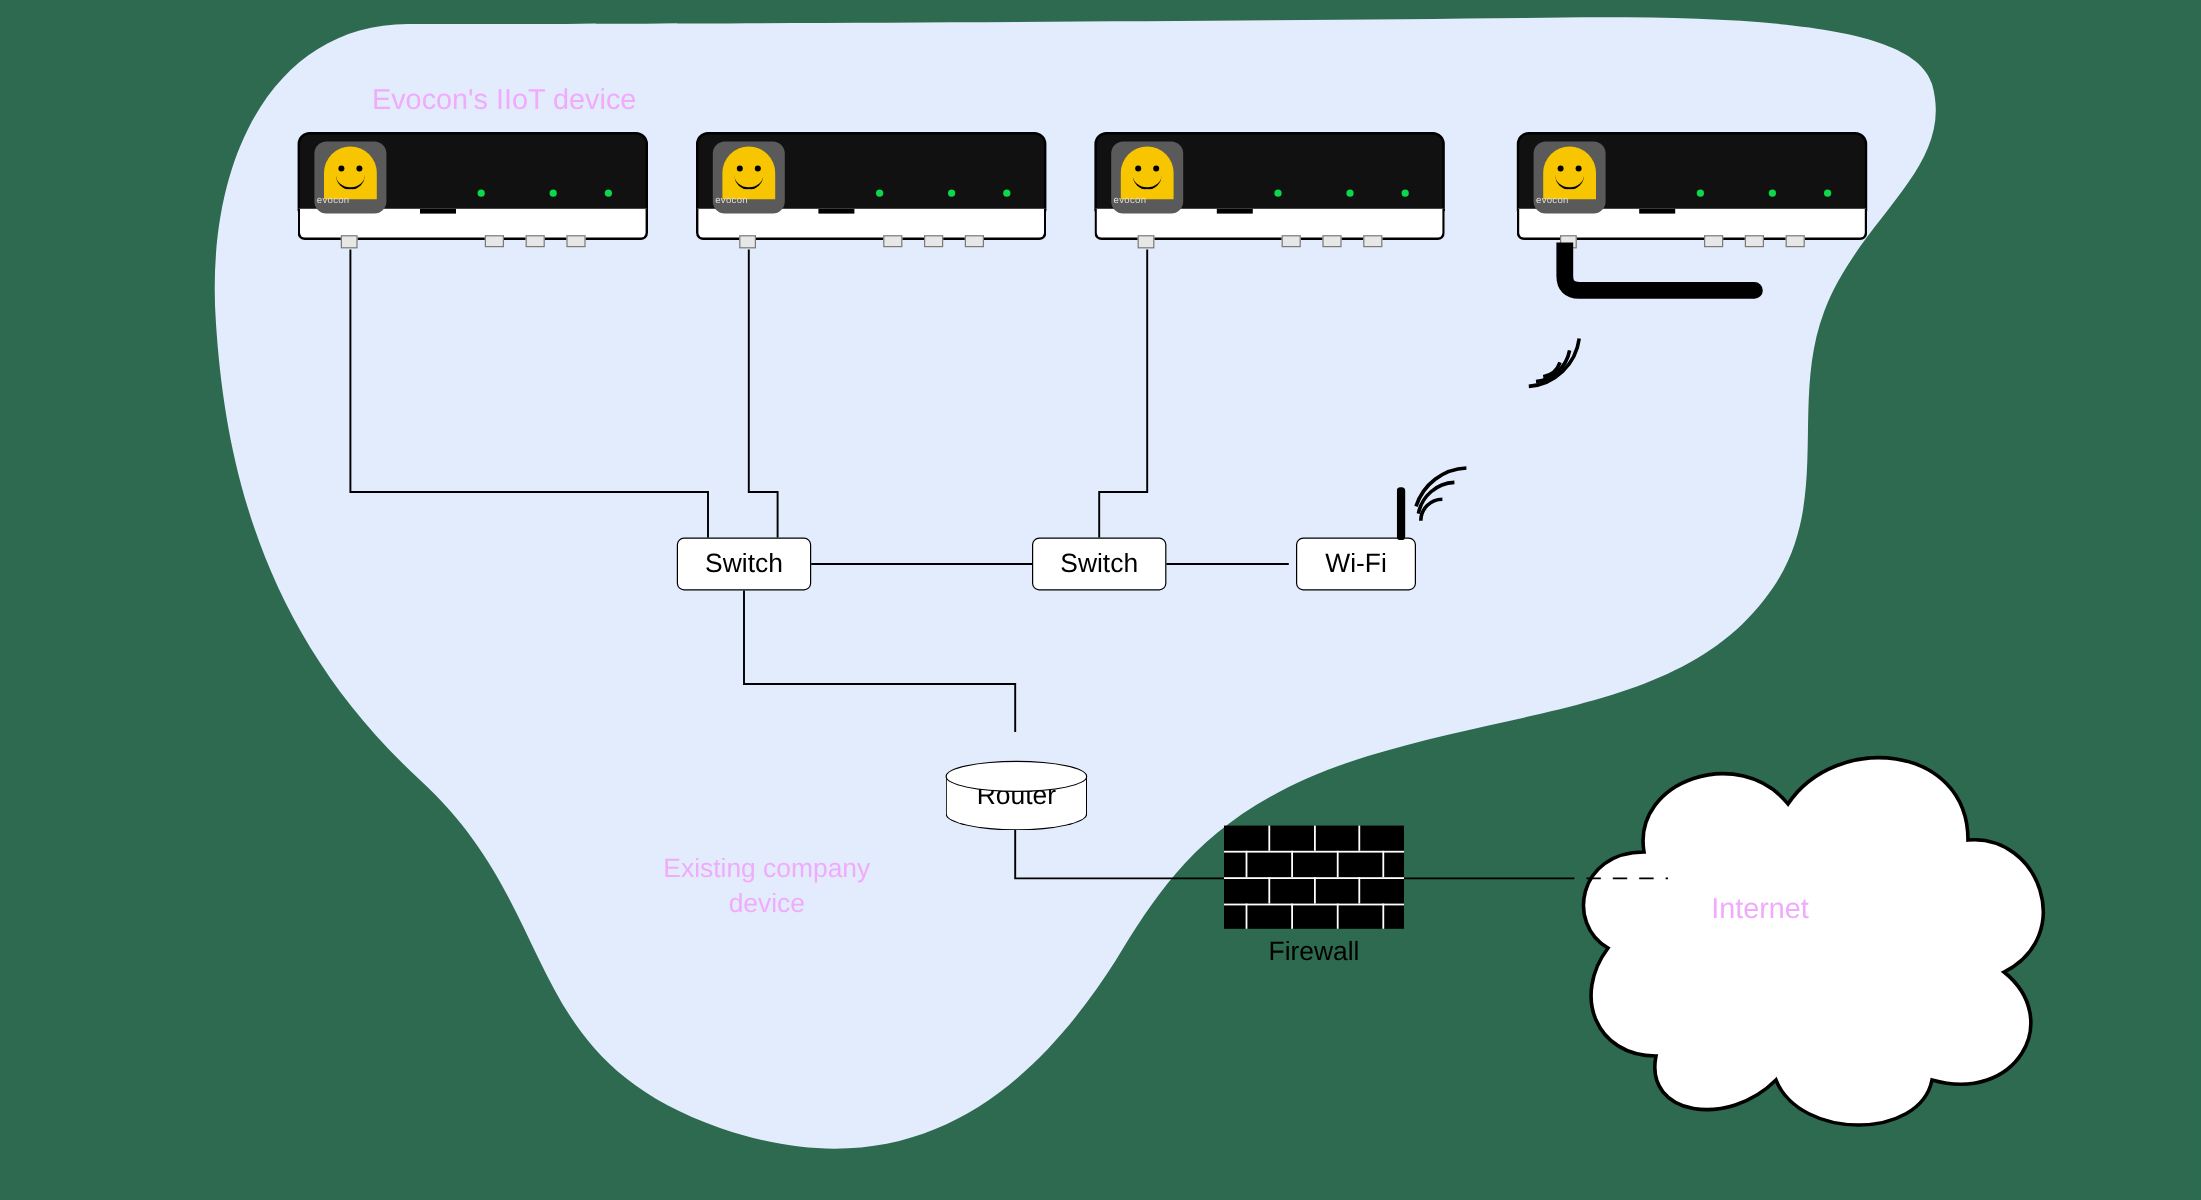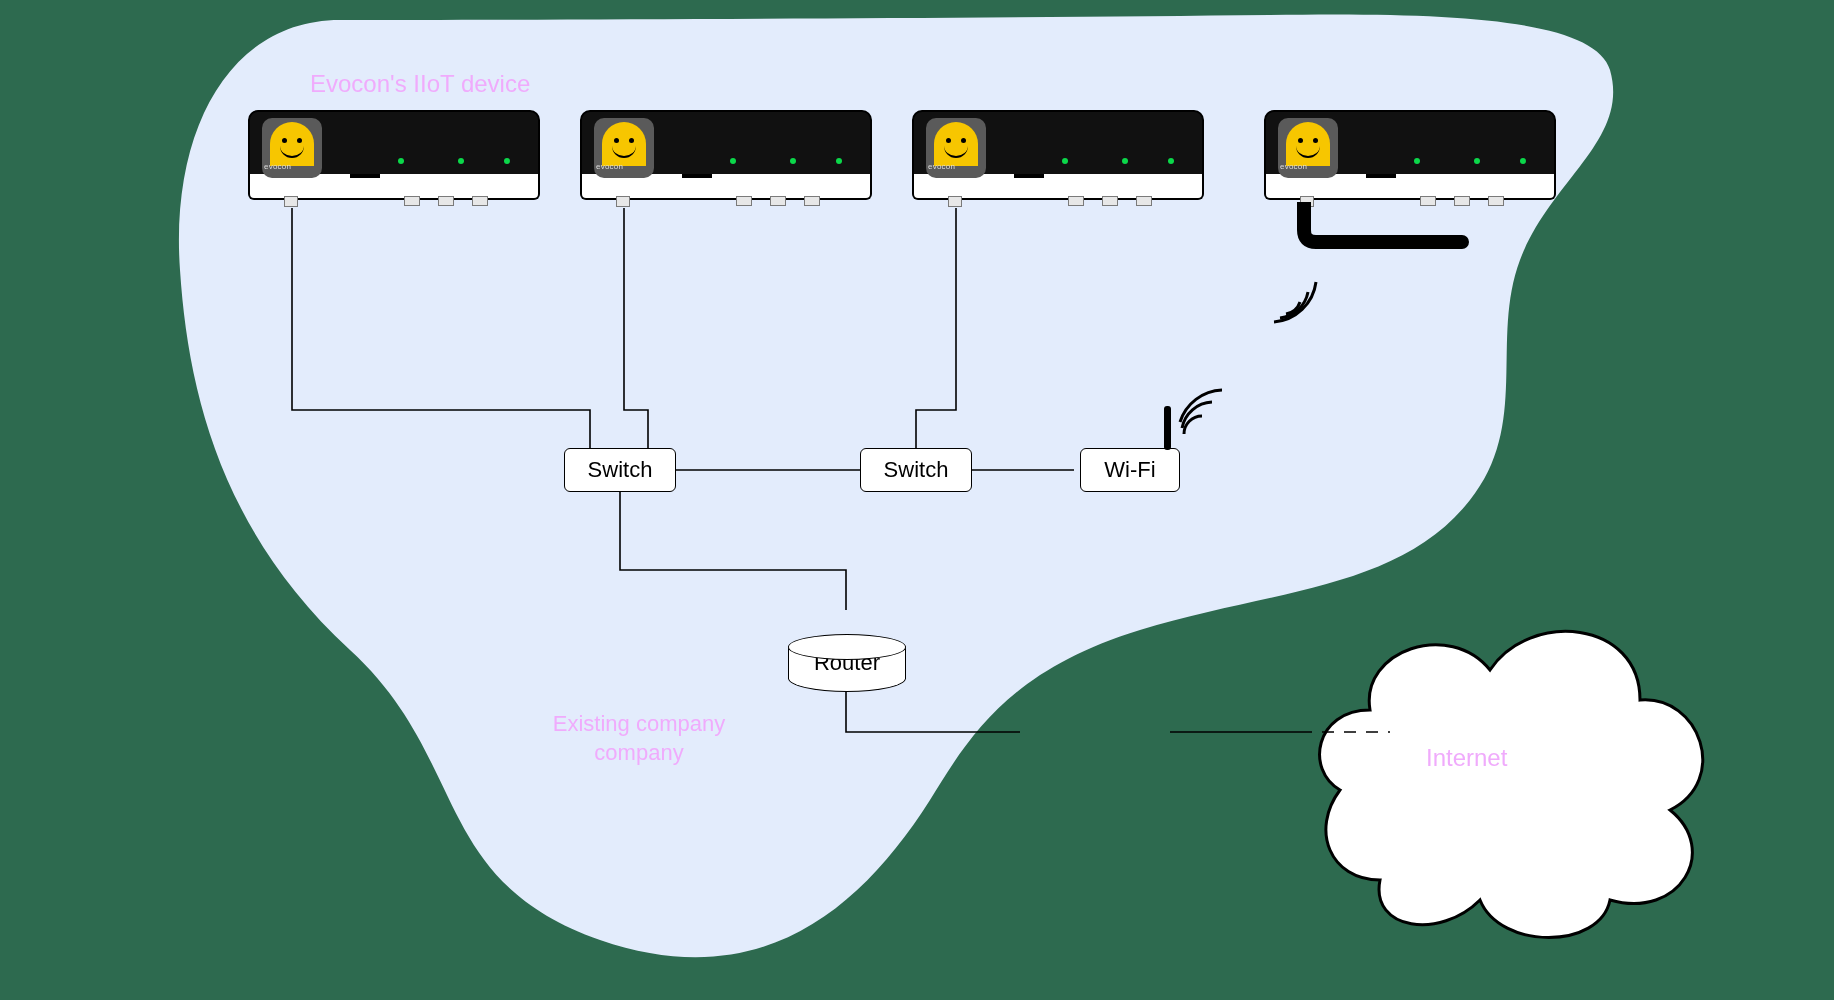--- a/index.html
+++ b/index.html
@@ -375,26 +375,30 @@
       <path d="M 20 46 A 18 18 0 0 1 38 28" stroke="#000" stroke-width="3" fill="none"></path>
     </svg>
   </div>
 
   <div class="router" style="left:788px; top:622px;">
     <div class="top-ellipse"></div>
     <div class="cyl"></div>
     <div class="rlabel">Router</div>
   </div>
 
+  <div class="firewall" style="left:1020px; top:688px;">
+    <div class="bricks"></div>
+    <div class="flabel">Firewall</div>
+  </div>
 
   <div class="label" style="left:1426px; top:742px;">Internet</div>
 
   <div class="label sub" style="left:524px; top:682px; text-align:center; width:230px;margin-top:28px;">
     <span>Existing company</span><br>
-    <span>company</span>
+    <span>device</span>
   </div>
 
   <svg class="wires">
     <g stroke="#000" stroke-width="1.6" fill="none">
 
       <path d="M 292 208 L 292 410 L 590 410 L 590 448"></path>
 
       <path d="M 624 208 L 624 410 L 648 410 L 648 448"></path>
 
       <path d="M 956 208 L 956 410 L 916 410 L 916 448"></path>

